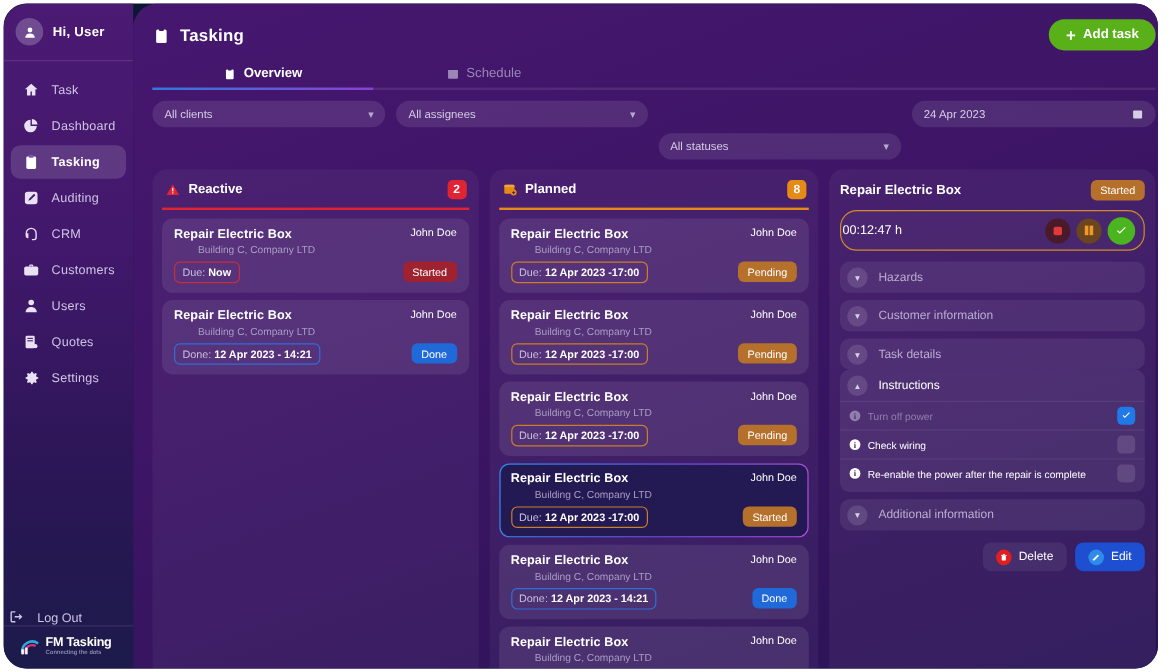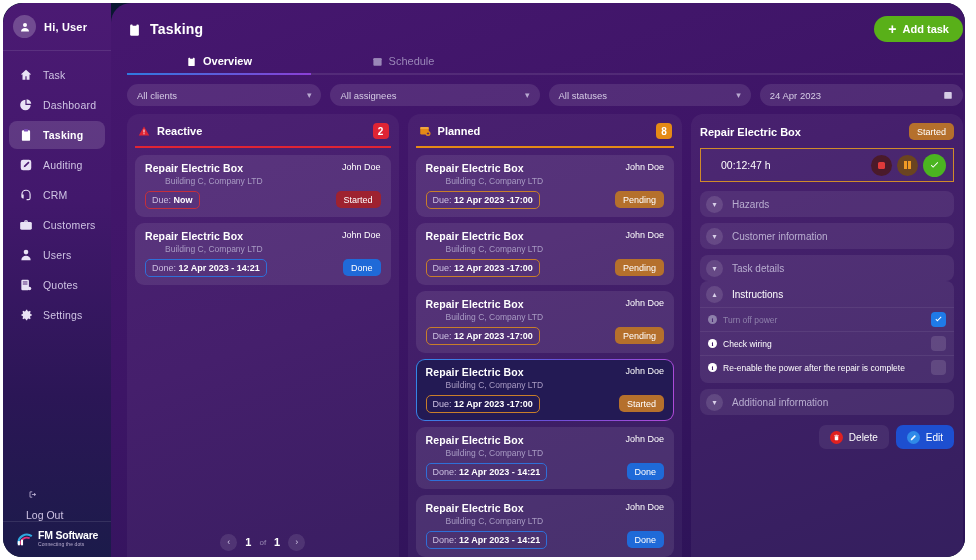--- a/index.html
+++ b/index.html
@@ -48,25 +48,24 @@
   }
   .nav-item.active { background: rgba(255,255,255,0.14); }
   .nav-ico { width: 15px; height: 15px; flex: 0 0 auto; display:flex; align-items:center; justify-content:center; }
   .nav-ico svg { width: 14px; height: 14px; fill: #e9e2f5; }
   .nav-item.active .nav-ico svg { fill: #ffffff; }
   .nav-label { color: #cfc4e4; font-size: 10.5px; letter-spacing: .2px; }
   .nav-item.active .nav-label { color: #ffffff; font-weight: bold; }
 
   .sidebar-bottom { margin-top: auto; }
   .logout-row {
-    display: flex; align-items: flex-start; gap: 10px;
-    padding-left: 23px; height: 32px; cursor: pointer;
+    display: flex; align-items: flex-end; gap: 10px;
+    padding-left: 4px; height: 32px; cursor: pointer;
     border-bottom: 1px solid rgba(255,255,255,0.10);
     margin-bottom: 8px;
-    flex-direction: column;
   }
   .logout-row svg { width: 14px; height: 14px; fill: #cfc4e4; }
   .logout-row span { color: #cfc4e4; font-size: 10.5px; }
   .brand { display: flex; align-items: center; gap: 4px; padding: 0 0 16px 14px; }
   .brand-mark { width: 17px; height: 14px; position: relative; flex: 0 0 auto; }
   .brand-txt b { color: #ffffff; font-size: 10.5px; display: block; line-height: 11px; letter-spacing: -.2px; }
   .brand-txt i { color: #b9aed0; font-size: 5px; font-style: normal; display: block; letter-spacing: .1px; }
 
   
   #main {
@@ -106,21 +105,21 @@
   .filter {
     height: 22px; border-radius: 11px;
     background: rgba(255,255,255,0.10);
     display: flex; align-items: center; justify-content: space-between;
     padding: 0 10px; cursor: pointer;
   }
   .filter span { color: #d6cde6; font-size: 9.5px; }
   .filter .chev { color: #b8a9d0; font-size: 9px; }
   .filter svg { width: 10px; height: 10px; fill: #d6cde6; }
   .f-clients { width: 199px; } .f-assignees { width: 214px; }
-  .f-statuses { width: 207px; } .f-date { width: 208px; }
+  .f-statuses { width: 207px; margin-top: 27px; } .f-date { width: 208px; }
 
   
   .board { display: flex; gap: 9px; padding: 0 8px; }
   .column {
     border-radius: 12px 12px 0 0;
     background: rgba(255,255,255,0.045);
     padding: 0 0 6px 0;
     position: relative;
   }
   .col-reactive { width: 278px; }
@@ -192,23 +191,23 @@
   
   .detail {
     width: 278px;
     background: rgba(255,255,255,0.05);
     border-radius: 12px;
     padding: 9px 9px 10px 9px;
   }
   .detail-head { display: flex; align-items: center; justify-content: space-between; margin-bottom: 8px; }
   .detail-title { color: #ffffff; font-size: 11px; font-weight: bold; }
   .timer {
-    border: 1.2px solid #d08b2a; border-radius: 0;
+    border: 1.2px solid #d08b2a; border-radius: 14px;
     height: 34px; display: flex; align-items: center; justify-content: space-between;
-    padding: 0 7px 0 20px; margin-bottom: 9px;
+    padding: 0 7px 0 1px; margin-bottom: 9px;
     background: rgba(255,255,255,0.03);
   }
   .timer-val { color: #ffffff; font-size: 10.5px; }
   .timer-btns { display: flex; align-items: center; gap: 5px; }
   .tbtn { width: 21px; height: 21px; border-radius: 50%; display: flex; align-items: center; justify-content: center; cursor: pointer; }
   .tbtn.stop { background: #4a1a2a; }
   .tbtn.stop i { width: 7px; height: 7px; background: #e03a3a; border-radius: 1.5px; display: block; }
   .tbtn.pause { background: #6b4420; }
   .tbtn.pause i { width: 7px; height: 8px; display: flex; gap: 1.5px; }
   .tbtn.pause i u { width: 2.5px; height: 8px; background: #f09a25; display: block; }
@@ -383,21 +382,21 @@
       <div class="brand">
         <div class="brand-mark">
           <svg viewBox="0 0 24 20" style="width:17px;height:14px;">
             <path d="M2 17 A12 12 0 0 1 21 6" stroke="#2fa8e0" stroke-width="3" fill="none"></path>
             <path d="M5 18 A9 9 0 0 1 18 9" stroke="#e0307a" stroke-width="2.6" fill="none"></path>
             <rect x="1" y="13" width="3" height="6" fill="#ffffff"></rect>
             <rect x="5.5" y="11" width="3" height="8" fill="#ffffff"></rect>
           </svg>
         </div>
         <div class="brand-txt">
-          <b>FM Software</b>
+          <b>FM Tasking</b>
           <i>Connecting the dots</i>
         </div>
       </div>
     </div>
   </aside>
 
   <section id="main">
 
     <div class="topbar">
       <div class="page-title">

